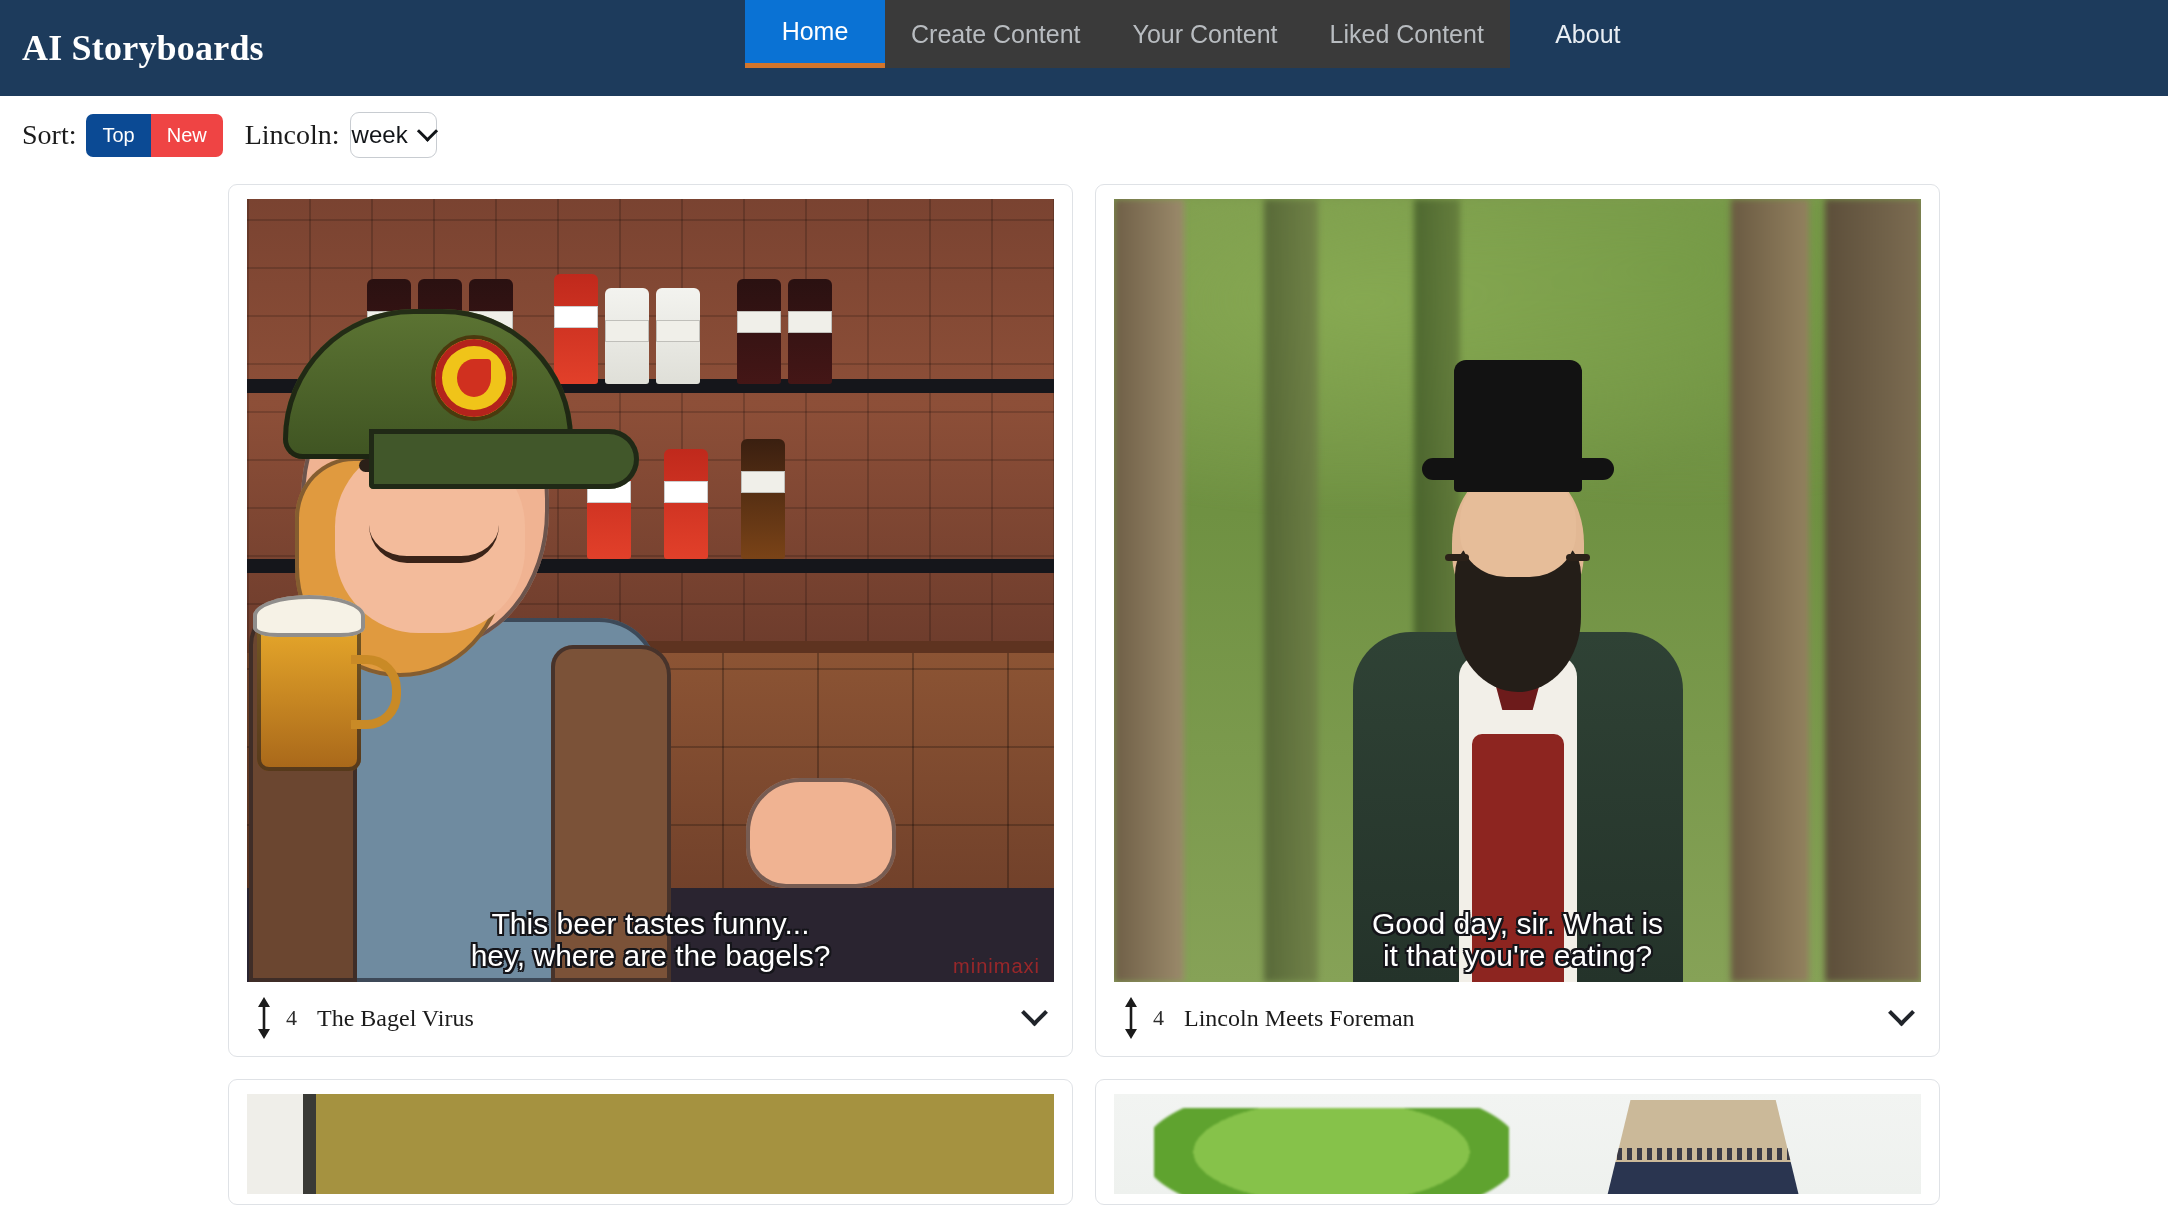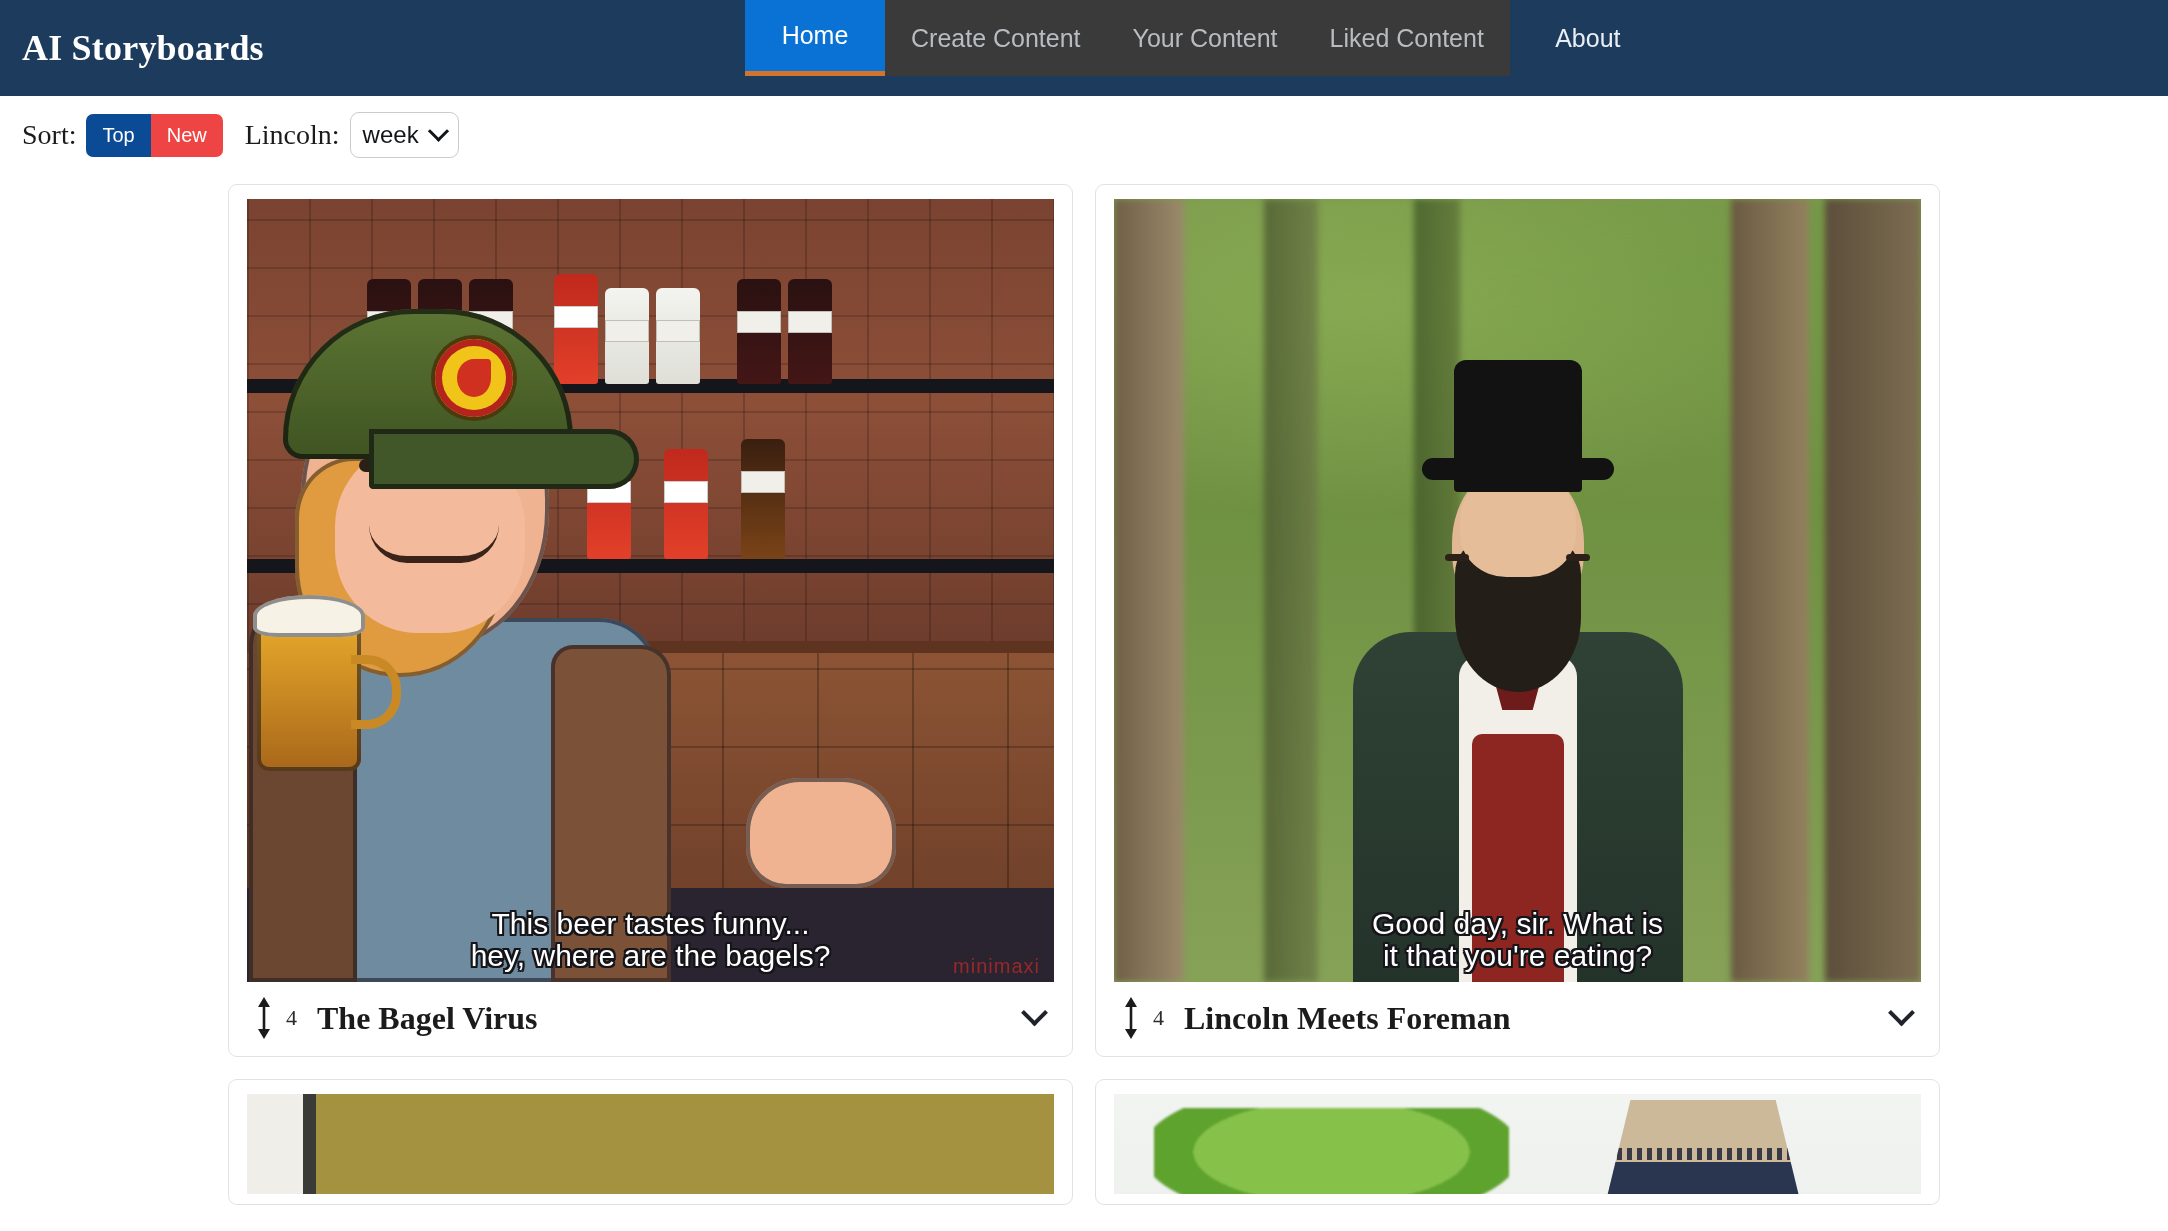--- a/index.html
+++ b/index.html
@@ -25,21 +25,21 @@
     font-family: "Liberation Serif", serif;
     font-weight: bold;
     font-size: 36px;
     letter-spacing: .2px;
     white-space: nowrap;
   }
   .nav-tabs {
     position: absolute;
     left: 745px;
     top: 0;
-    height: 76px;
+    height: 68px;
     display: flex;
     align-items: stretch;
   }
   .tab {
     background: #3a3a3a;
     color: #b8bcc0;
     font-size: 25px;
     display: flex;
     align-items: center;
     justify-content: center;
@@ -98,21 +98,21 @@
     background: #ef4444;
     border-radius: 0 7px 7px 0;
   }
   .timespan-select {
     display: flex;
     align-items: center;
     gap: 12px;
     background: #ffffff;
     border: 1px solid #c8ccd1;
     border-radius: 9px;
-    padding: 8px 12px;
+    padding: 8px 1px;
     font-size: 24px;
     color: #111418;
     cursor: pointer;
   }
   .chev {
     display: inline-block;
     width: 15px; height: 15px;
     border-right: 3.5px solid #111418;
     border-bottom: 3.5px solid #111418;
     transform: rotate(45deg) translate(-3px,-3px);
@@ -182,22 +182,22 @@
     gap: 9px;
     cursor: pointer;
   }
   .vote-score {
     font-family: "Liberation Serif", serif;
     font-size: 22px;
     color: #2b2b2b;
   }
   .card-title {
     font-family: "Liberation Serif", serif;
-    font-weight: bold;
-    font-size: 32px;
+    font-weight: normal;
+    font-size: 24px;
     color: #1b1b1b;
     margin-left: 10px;
     white-space: nowrap;
   }
   .expand {
     margin-left: auto;
     cursor: pointer;
     padding: 6px 6px;
     display: flex;
     align-items: center;

